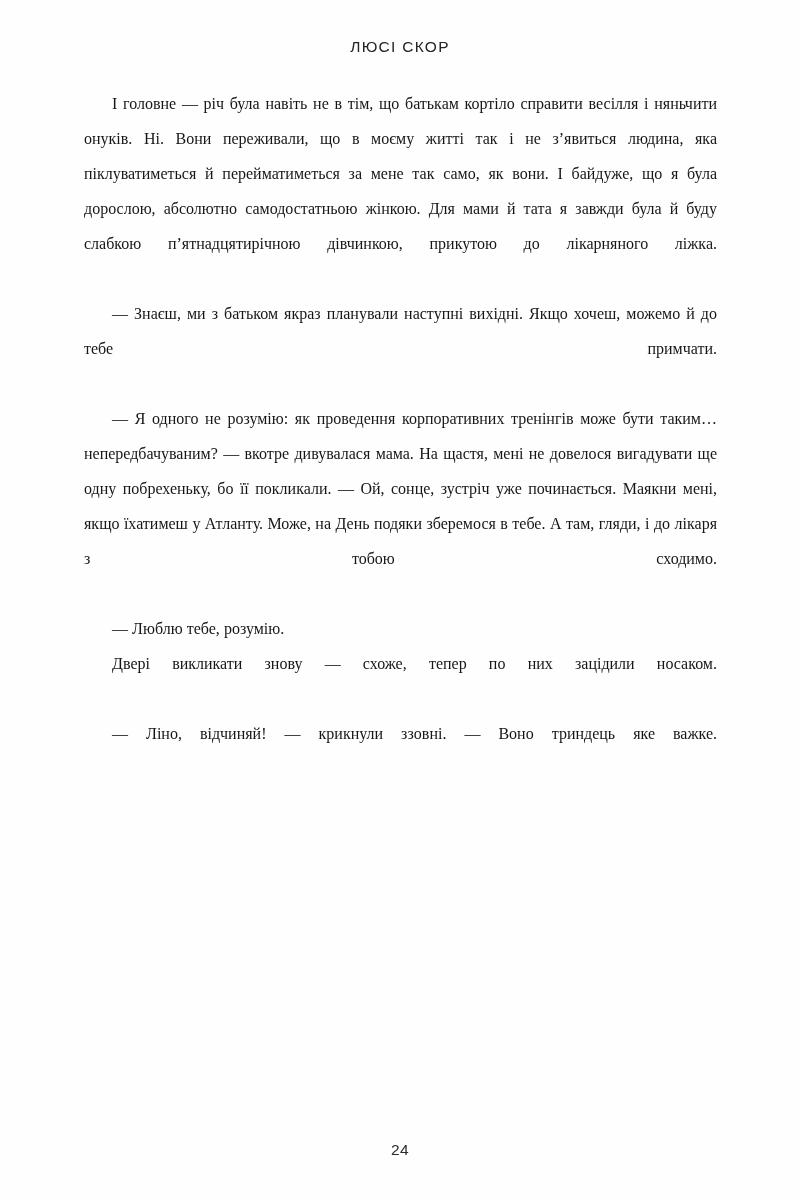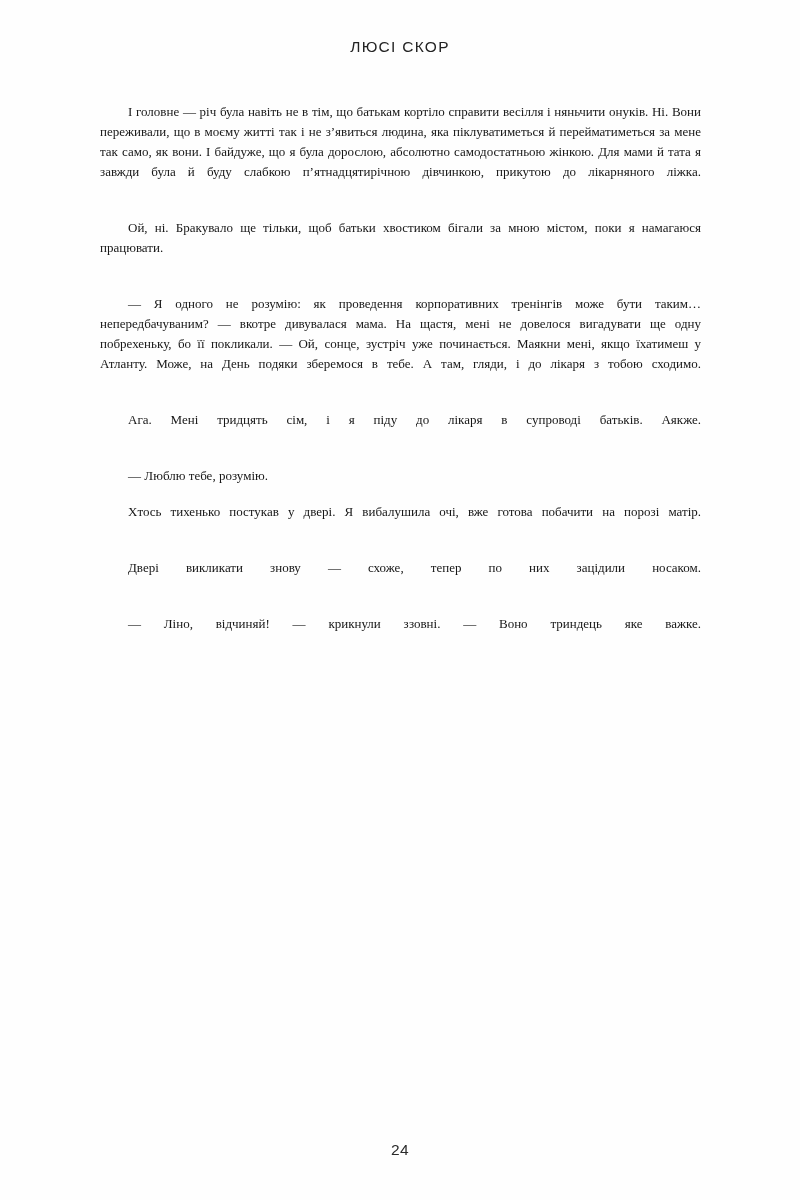--- a/index.html
+++ b/index.html
@@ -43,23 +43,23 @@
 
   
   .text-column {
     position: absolute;
     top: 86px;
     left: 84px;
     width: 633px;
   }
 
   .para {
-    margin: 16px;
-    font-size: 13px;
-    line-height: 20px;
+    margin: 0;
+    font-size: 16px;
+    line-height: 35px;
     text-align: justify;
     text-justify: inter-word;
     text-indent: 28px;
     hyphens: manual;
     -webkit-hyphens: manual;
     word-spacing: 0.1px;
     color: #161616;
   }
 
   
@@ -88,24 +88,22 @@
 </style>
 </head>
 <body>
 
 <div class="page">
 
   <div class="running-head">ЛЮСІ СКОР</div>
 
   <div class="text-column">
     <p class="para">І головне — річ була навіть не в тім, що батькам кортіло справити весілля і няньчити онуків. Ні. Вони переживали, що в моєму житті так і не з’явиться людина, яка піклуватиметься й перейматиметься за мене так само, як вони. І байдуже, що я була дорослою, абсолютно самодостатньою жінкою. Для мами й тата я завжди була й буду слабкою п’ятнадцятирічною дівчинкою, прикутою до лікарняного ліжка.</p>
-    <p class="para">Ой, ні. Бракувало ще тільки, щоб батьки хвостиком бігали за мною містом, поки я намагаюся працювати.</p>
+    <p class="para">— Знаєш, ми з батьком якраз планували наступні вихідні. Якщо хочеш, можемо й до тебе примчати.</p>
     <p class="para">— Я одного не розумію: як проведення корпоративних тренінгів може бути таким… непередбачуваним? — вкотре дивувалася мама. На щастя, мені не довелося вигадувати ще одну побрехеньку, бо її покликали. — Ой, сонце, зустріч уже починається. Маякни мені, якщо їхатимеш у Атланту. Може, на День подяки зберемося в тебе. А там, гляди, і до лікаря з тобою сходимо.</p>
-    <p class="para">Ага. Мені тридцять сім, і я піду до лікаря в супроводі батьків. Аякже.</p>
     <p class="para no-stretch">— Люблю тебе, розумію.</p>
-    <p class="para">Хтось тихенько постукав у двері. Я вибалушила очі, вже готова побачити на порозі матір.</p>
     <p class="para">Двері викликати знову — схоже, тепер по них зацідили носаком.</p>
     <p class="para">— Ліно, відчиняй! — крикнули ззовні. — Воно триндець яке важке.</p>
   </div>
 
   <div class="folio">24</div>
 
 </div>
 
 </body></html>

